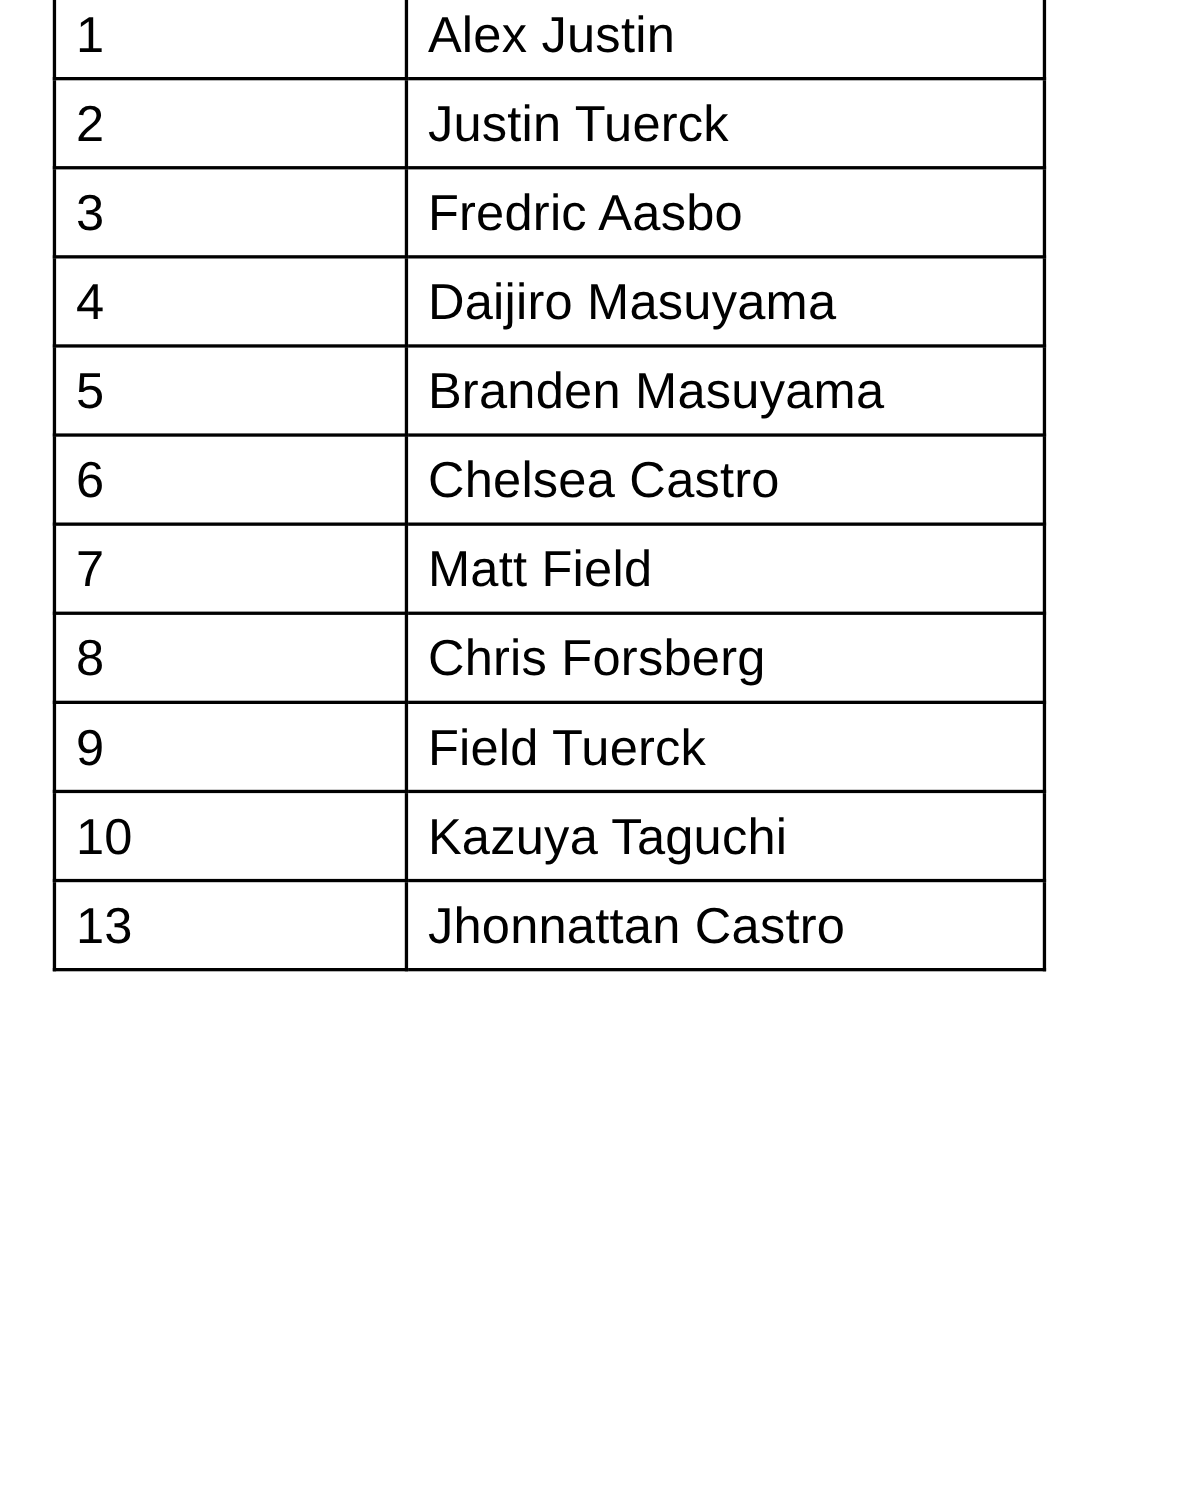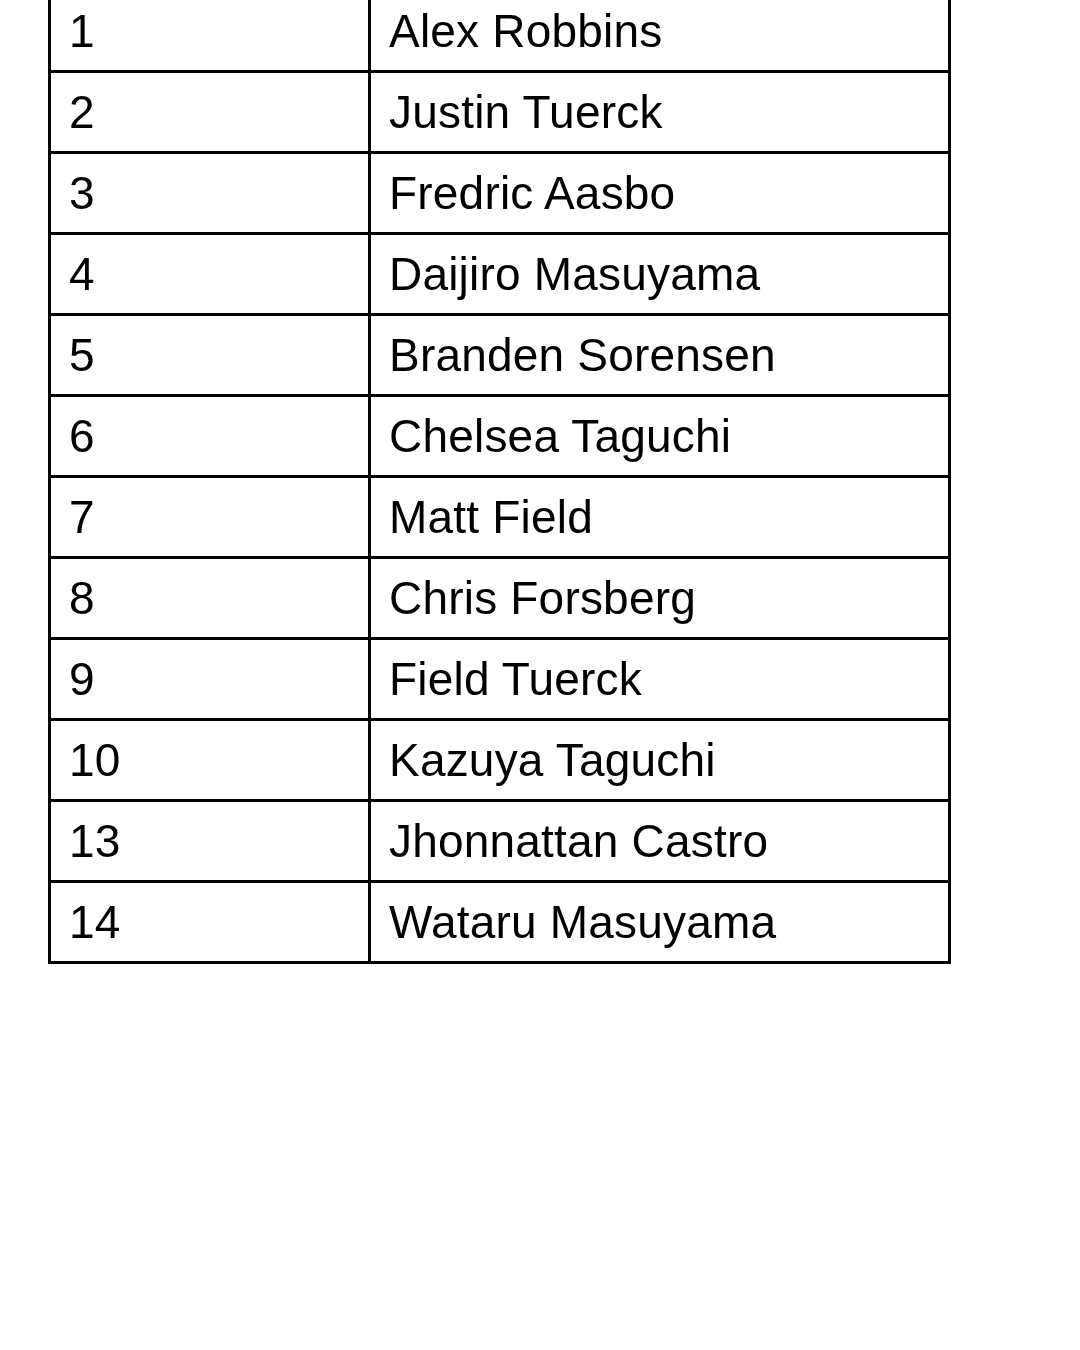--- a/index.html
+++ b/index.html
@@ -57,21 +57,21 @@
 
 <div class="page">
   <table class="standings-table">
     <tbody>
 
       <tr>
         <td class="col-pos">
             <span class="cell-text">1</span>
           </td>
         <td class="col-driver">
-            <span class="cell-text">Alex Robbins</span>
+            <span class="cell-text">Alex Justin</span>
           </td>
       </tr>
 
       <tr>
         <td class="col-pos">
             <span class="cell-text">2</span>
           </td>
         <td class="col-driver">
             <span class="cell-text">Justin Tuerck</span>
           </td>
@@ -93,30 +93,30 @@
         <td class="col-driver">
             <span class="cell-text">Daijiro Masuyama</span>
           </td>
       </tr>
 
       <tr>
         <td class="col-pos">
             <span class="cell-text">5</span>
           </td>
         <td class="col-driver">
-            <span class="cell-text">Branden Sorensen</span>
+            <span class="cell-text">Branden Masuyama</span>
           </td>
       </tr>
 
       <tr>
         <td class="col-pos">
             <span class="cell-text">6</span>
           </td>
         <td class="col-driver">
-            <span class="cell-text">Chelsea Taguchi</span>
+            <span class="cell-text">Chelsea Castro</span>
           </td>
       </tr>
 
       <tr>
         <td class="col-pos">
             <span class="cell-text">7</span>
           </td>
         <td class="col-driver">
             <span class="cell-text">Matt Field</span>
           </td>
@@ -153,26 +153,18 @@
 
       <tr>
         <td class="col-pos">
             <span class="cell-text">13</span>
           </td>
         <td class="col-driver">
             <span class="cell-text">Jhonnattan Castro</span>
           </td>
       </tr>
 
-      <tr>
-        <td class="col-pos">
-            <span class="cell-text">14</span>
-          </td>
-        <td class="col-driver">
-            <span class="cell-text">Wataru Masuyama</span>
-          </td>
-      </tr>
 
 
 
     </tbody>
   </table>
 </div>
 
 </body></html>

